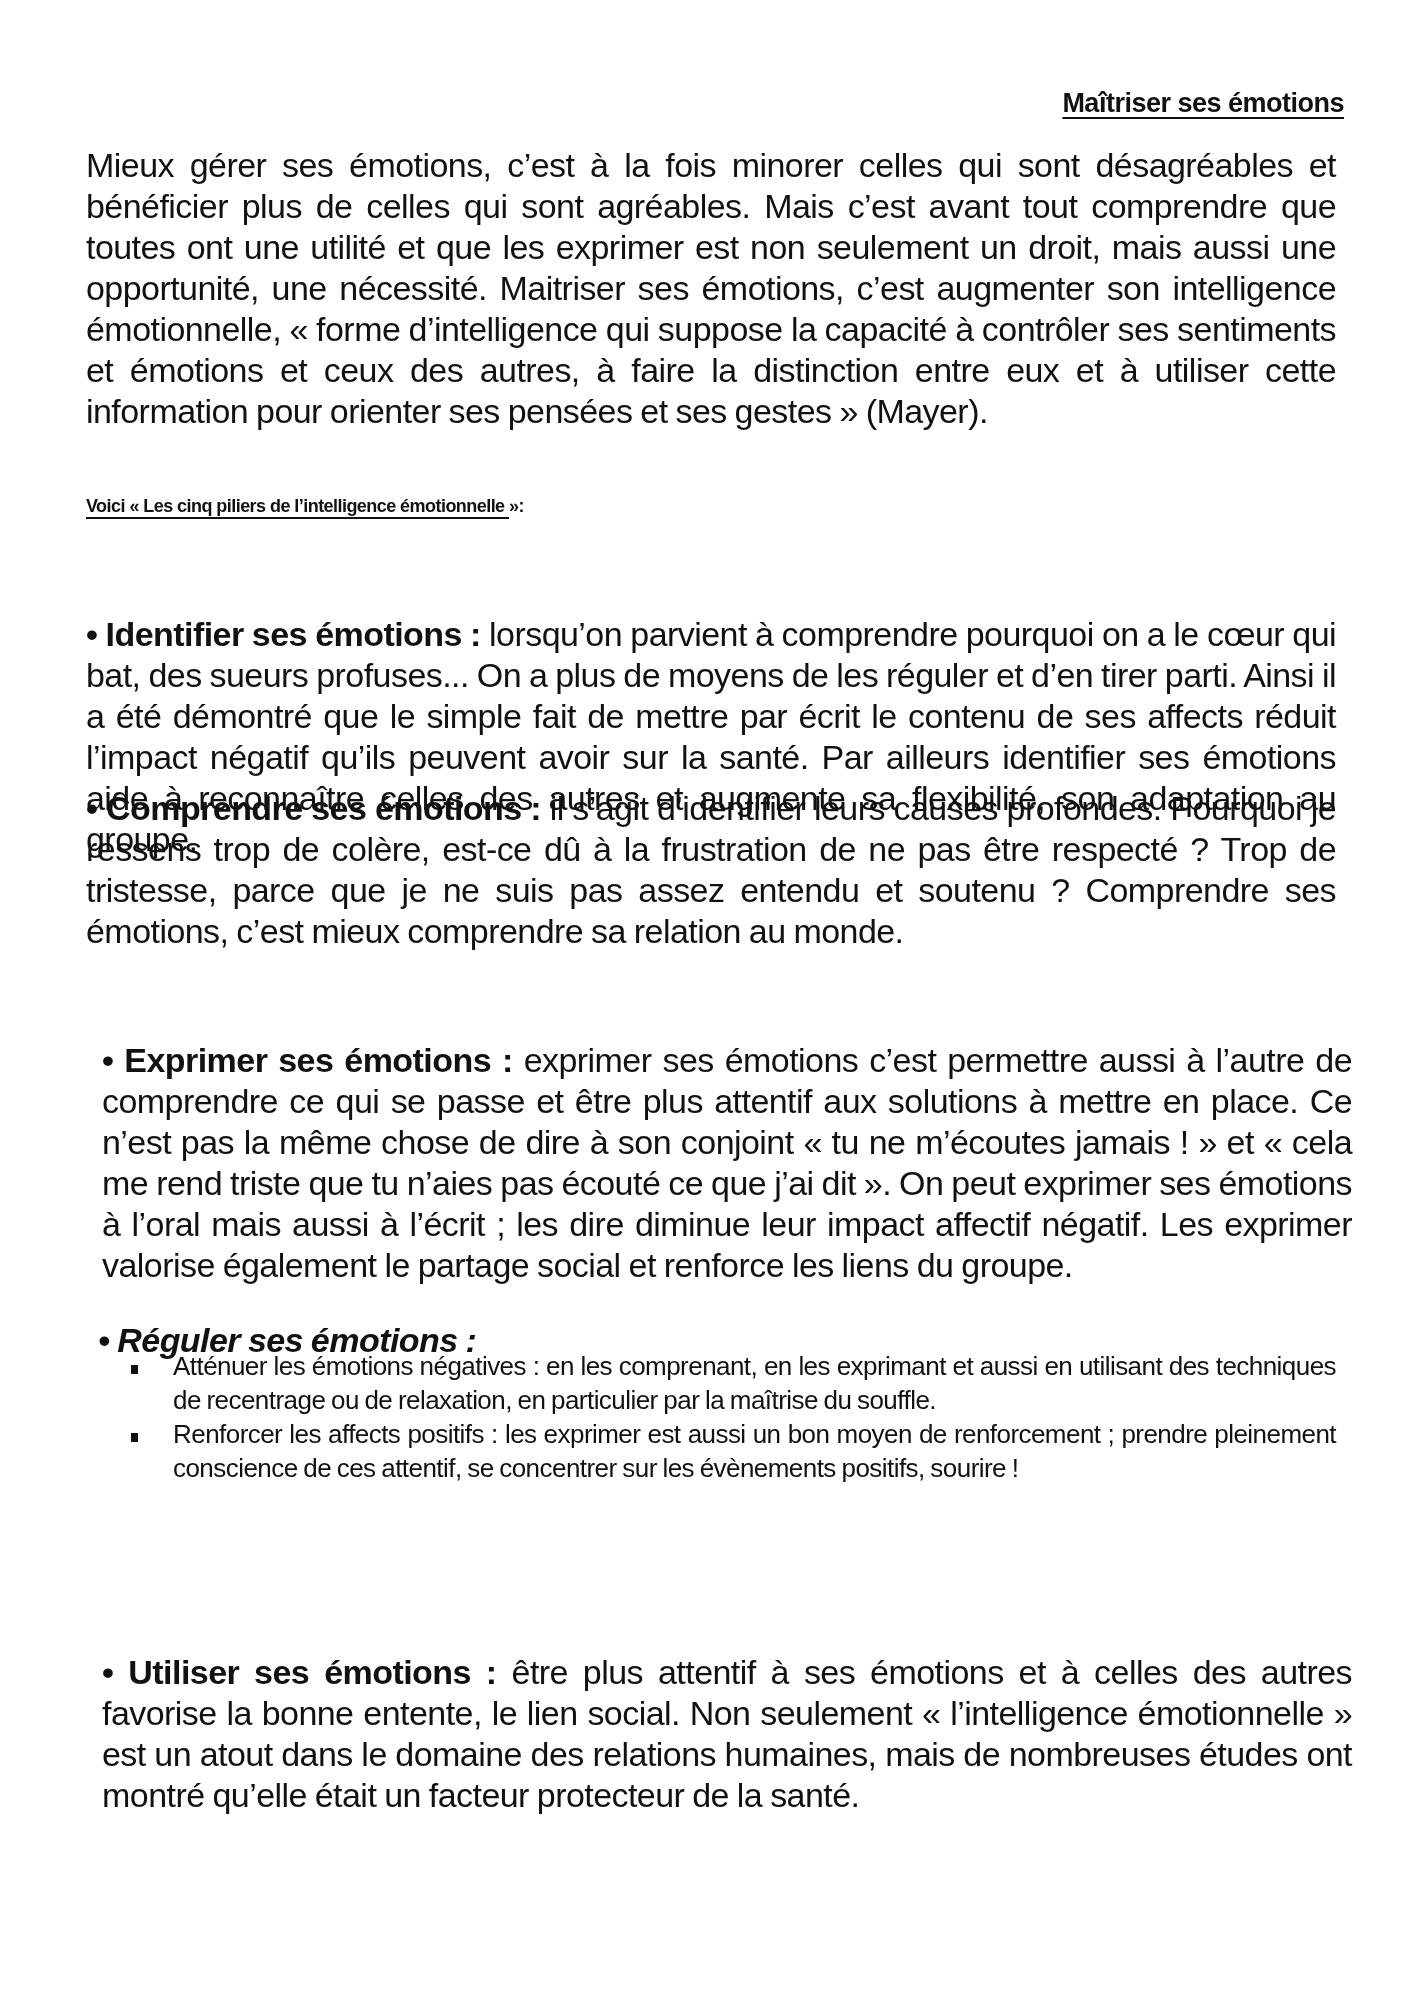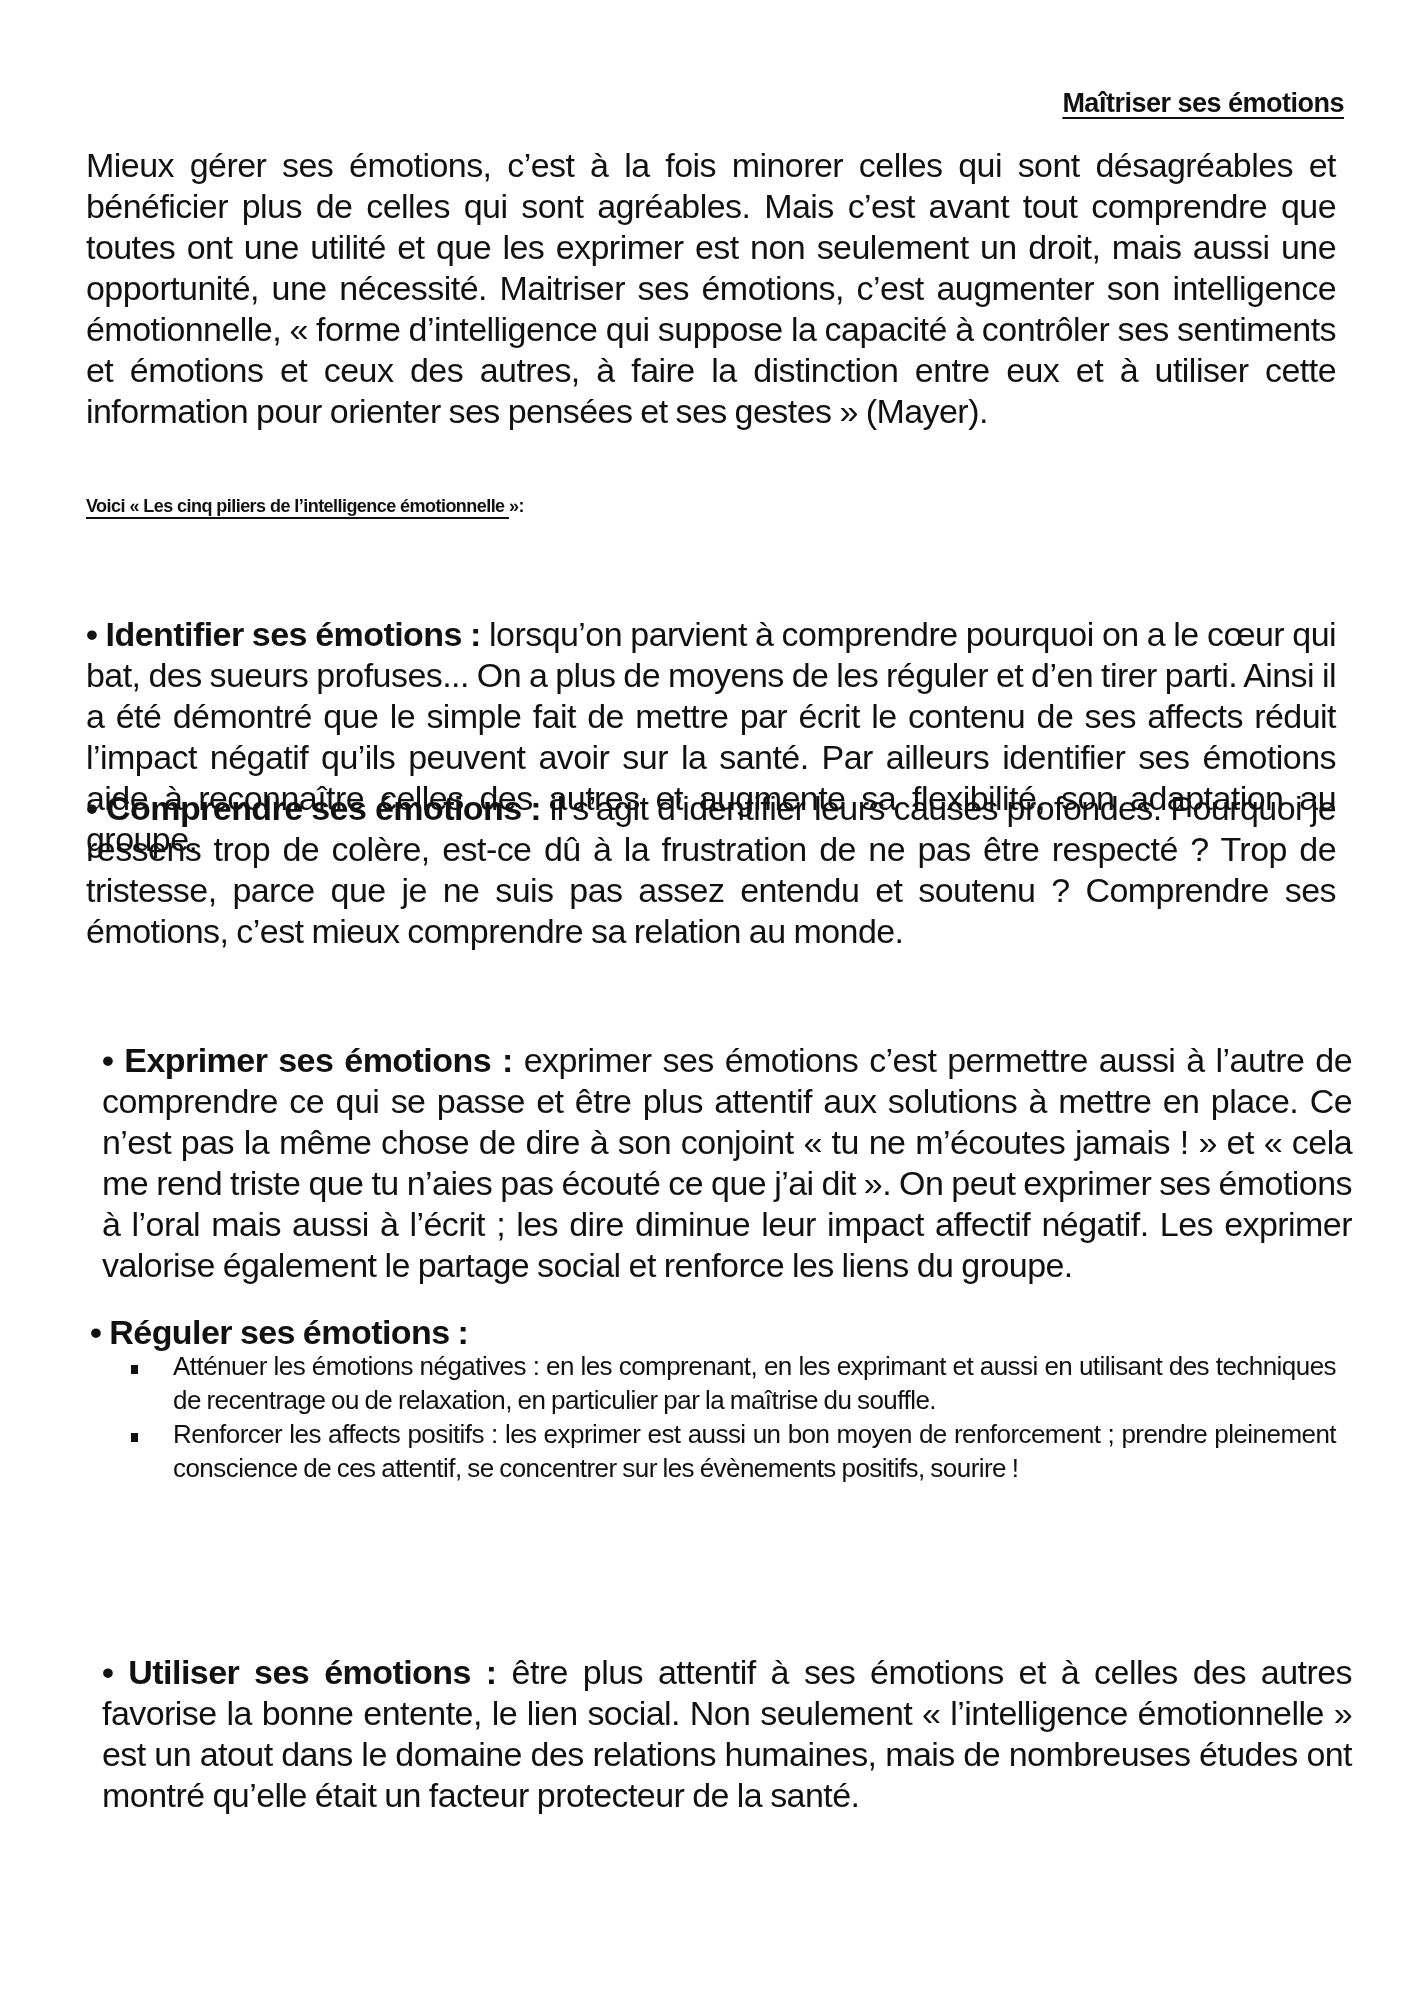--- a/index.html
+++ b/index.html
@@ -44,21 +44,21 @@
   <p class="para" style="top:788px;margin:0;">
     <span class="bullet-dot">•</span>
     <span class="lead">Comprendre ses émotions :</span><span> il s’agit d’identifier leurs causes profondes. Pourquoi je ressens trop de colère, est-ce dû à la frustration de ne pas être respecté ? Trop de tristesse, parce que je ne suis pas assez entendu et soutenu ? Comprendre ses émotions, c’est mieux comprendre sa relation au monde.</span>
   </p>
 
   <p class="para" style="top:1024px;margin:16px;">
     <span class="bullet-dot">•</span>
     <span class="lead">Exprimer ses émotions :</span><span> exprimer ses émotions c’est permettre aussi à l’autre de comprendre ce qui se passe et être plus attentif aux solutions à mettre en place. Ce n’est pas la même chose de dire à son conjoint « tu ne m’écoutes jamais ! » et « cela me rend triste que tu n’aies pas écouté ce que j’ai dit ». On peut exprimer ses émotions à l’oral mais aussi à l’écrit ; les dire diminue leur impact affectif négatif. Les exprimer valorise également le partage social et renforce les liens du groupe.</span>
   </p>
 
-  <p class="para" style="top:1308px;margin:4px;">
+  <p class="para" style="top:1308px;margin:12px;font-style:italic;">
     <span class="bullet-dot">•</span>
     <span class="lead">Réguler ses émotions :</span>
   </p>
 
   <ul class="sublist" style="top:1349px;">
     <li class="subitem">
       <span class="square"></span>
       <span>Atténuer les émotions négatives : en les comprenant, en les exprimant et aussi en utilisant des techniques de recentrage ou de relaxation, en particulier par la maîtrise du souffle.</span>
     </li>
     <li class="subitem">

